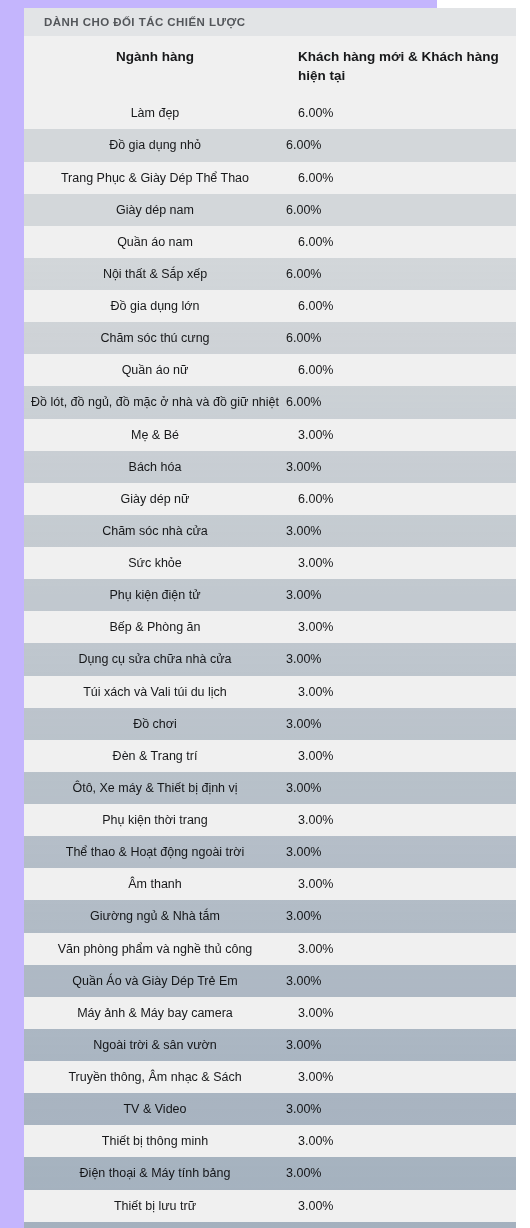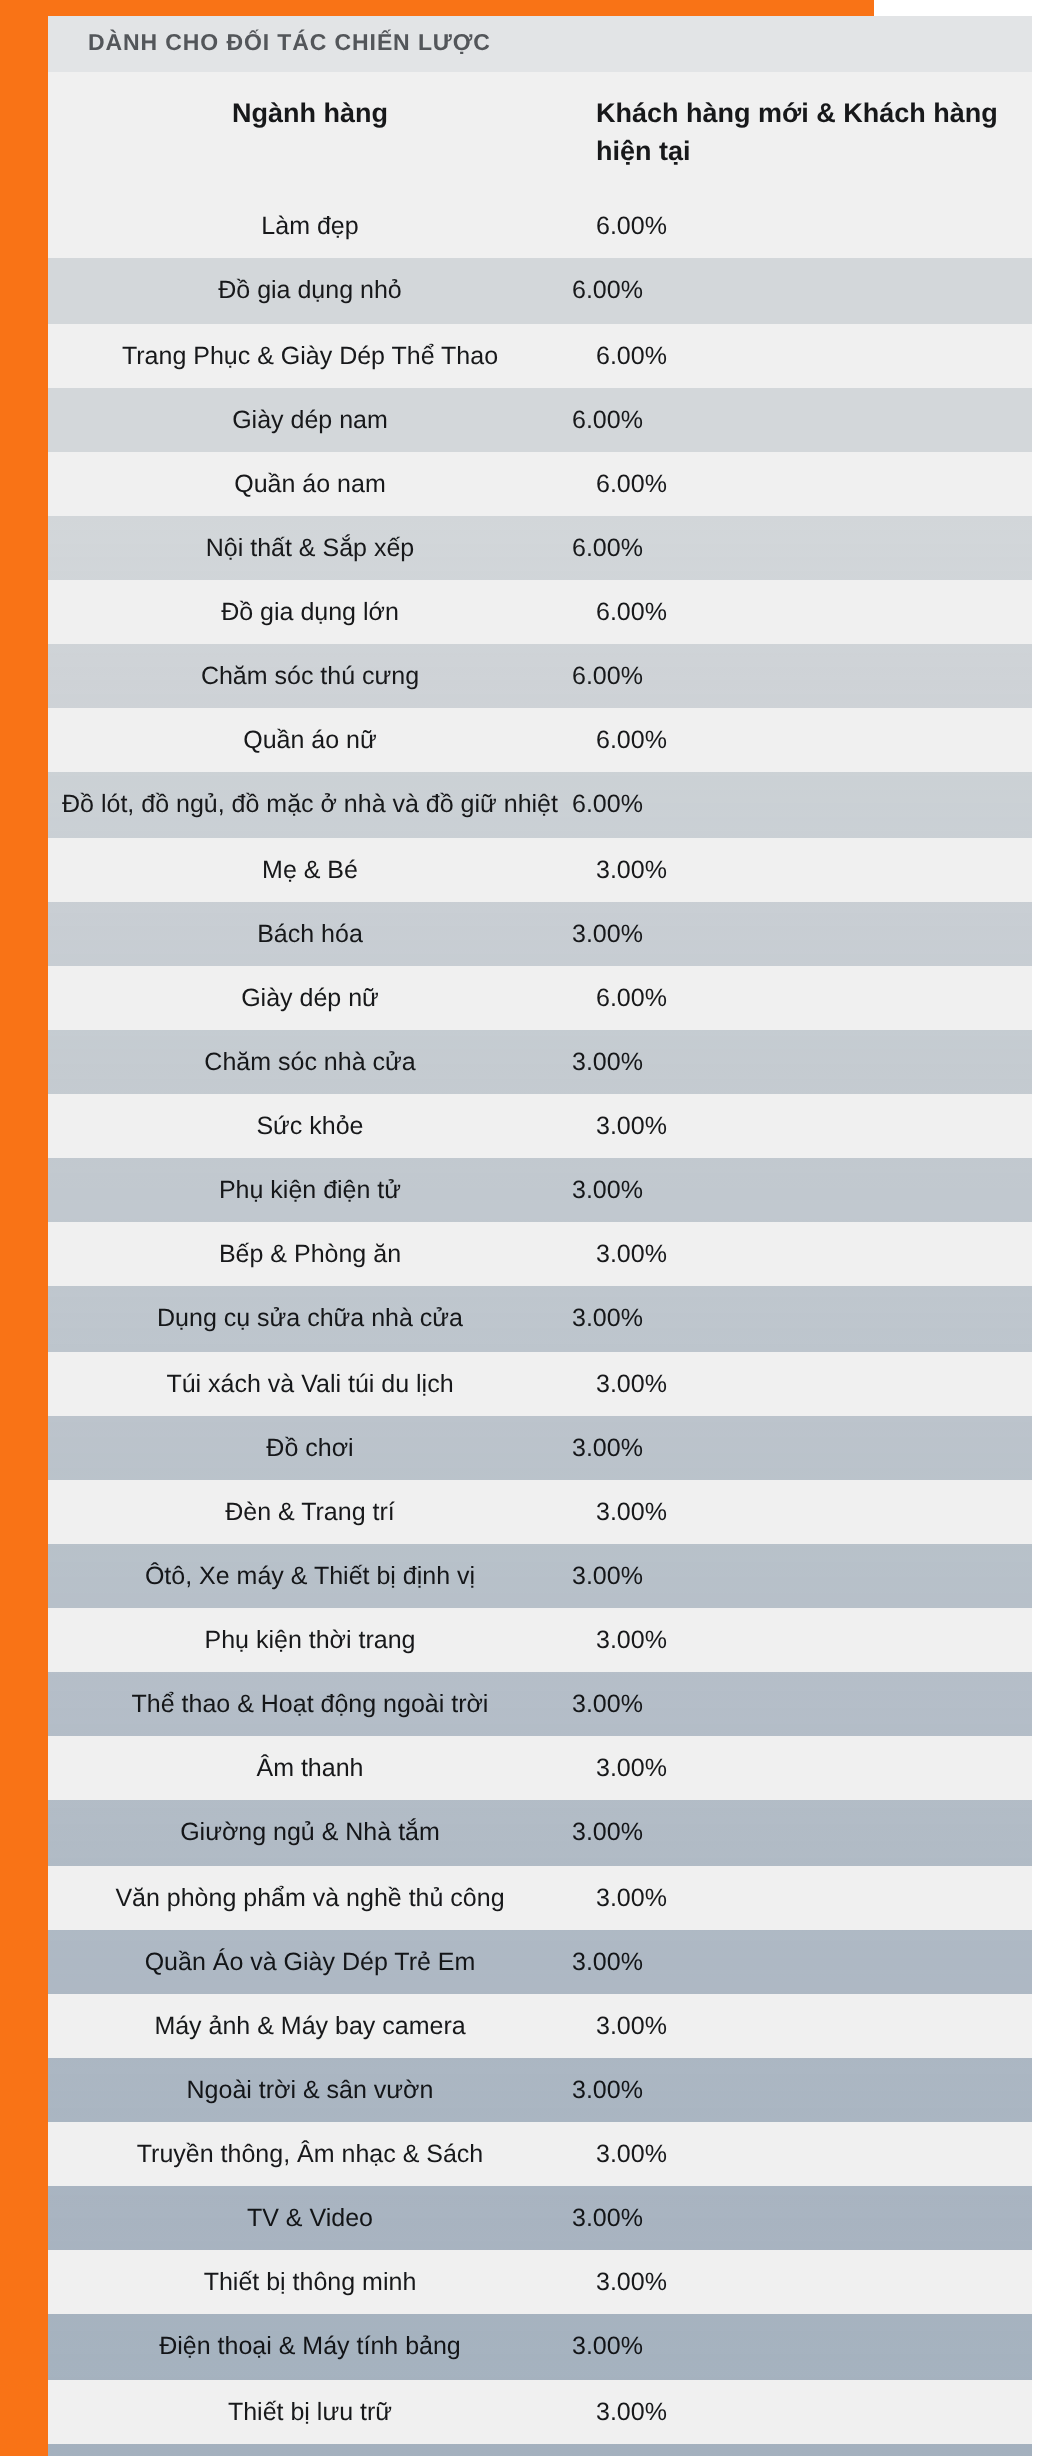--- a/index.html
+++ b/index.html
@@ -13,21 +13,21 @@
     font-family: "Liberation Sans", sans-serif;
     -webkit-font-smoothing: antialiased;
     overflow: hidden;
   }
 
   
   #page {
     position: relative;
     width: 437px;
     height: 1228px;
-    background: #f97316;
+    background: #c4b5fd;
     box-sizing: border-box;
   }
 
   
   #table-wrap {
     position: absolute;
     left: 24px;
     top: 8px;
     width: 492px;     
     background: #f0f0f0;

